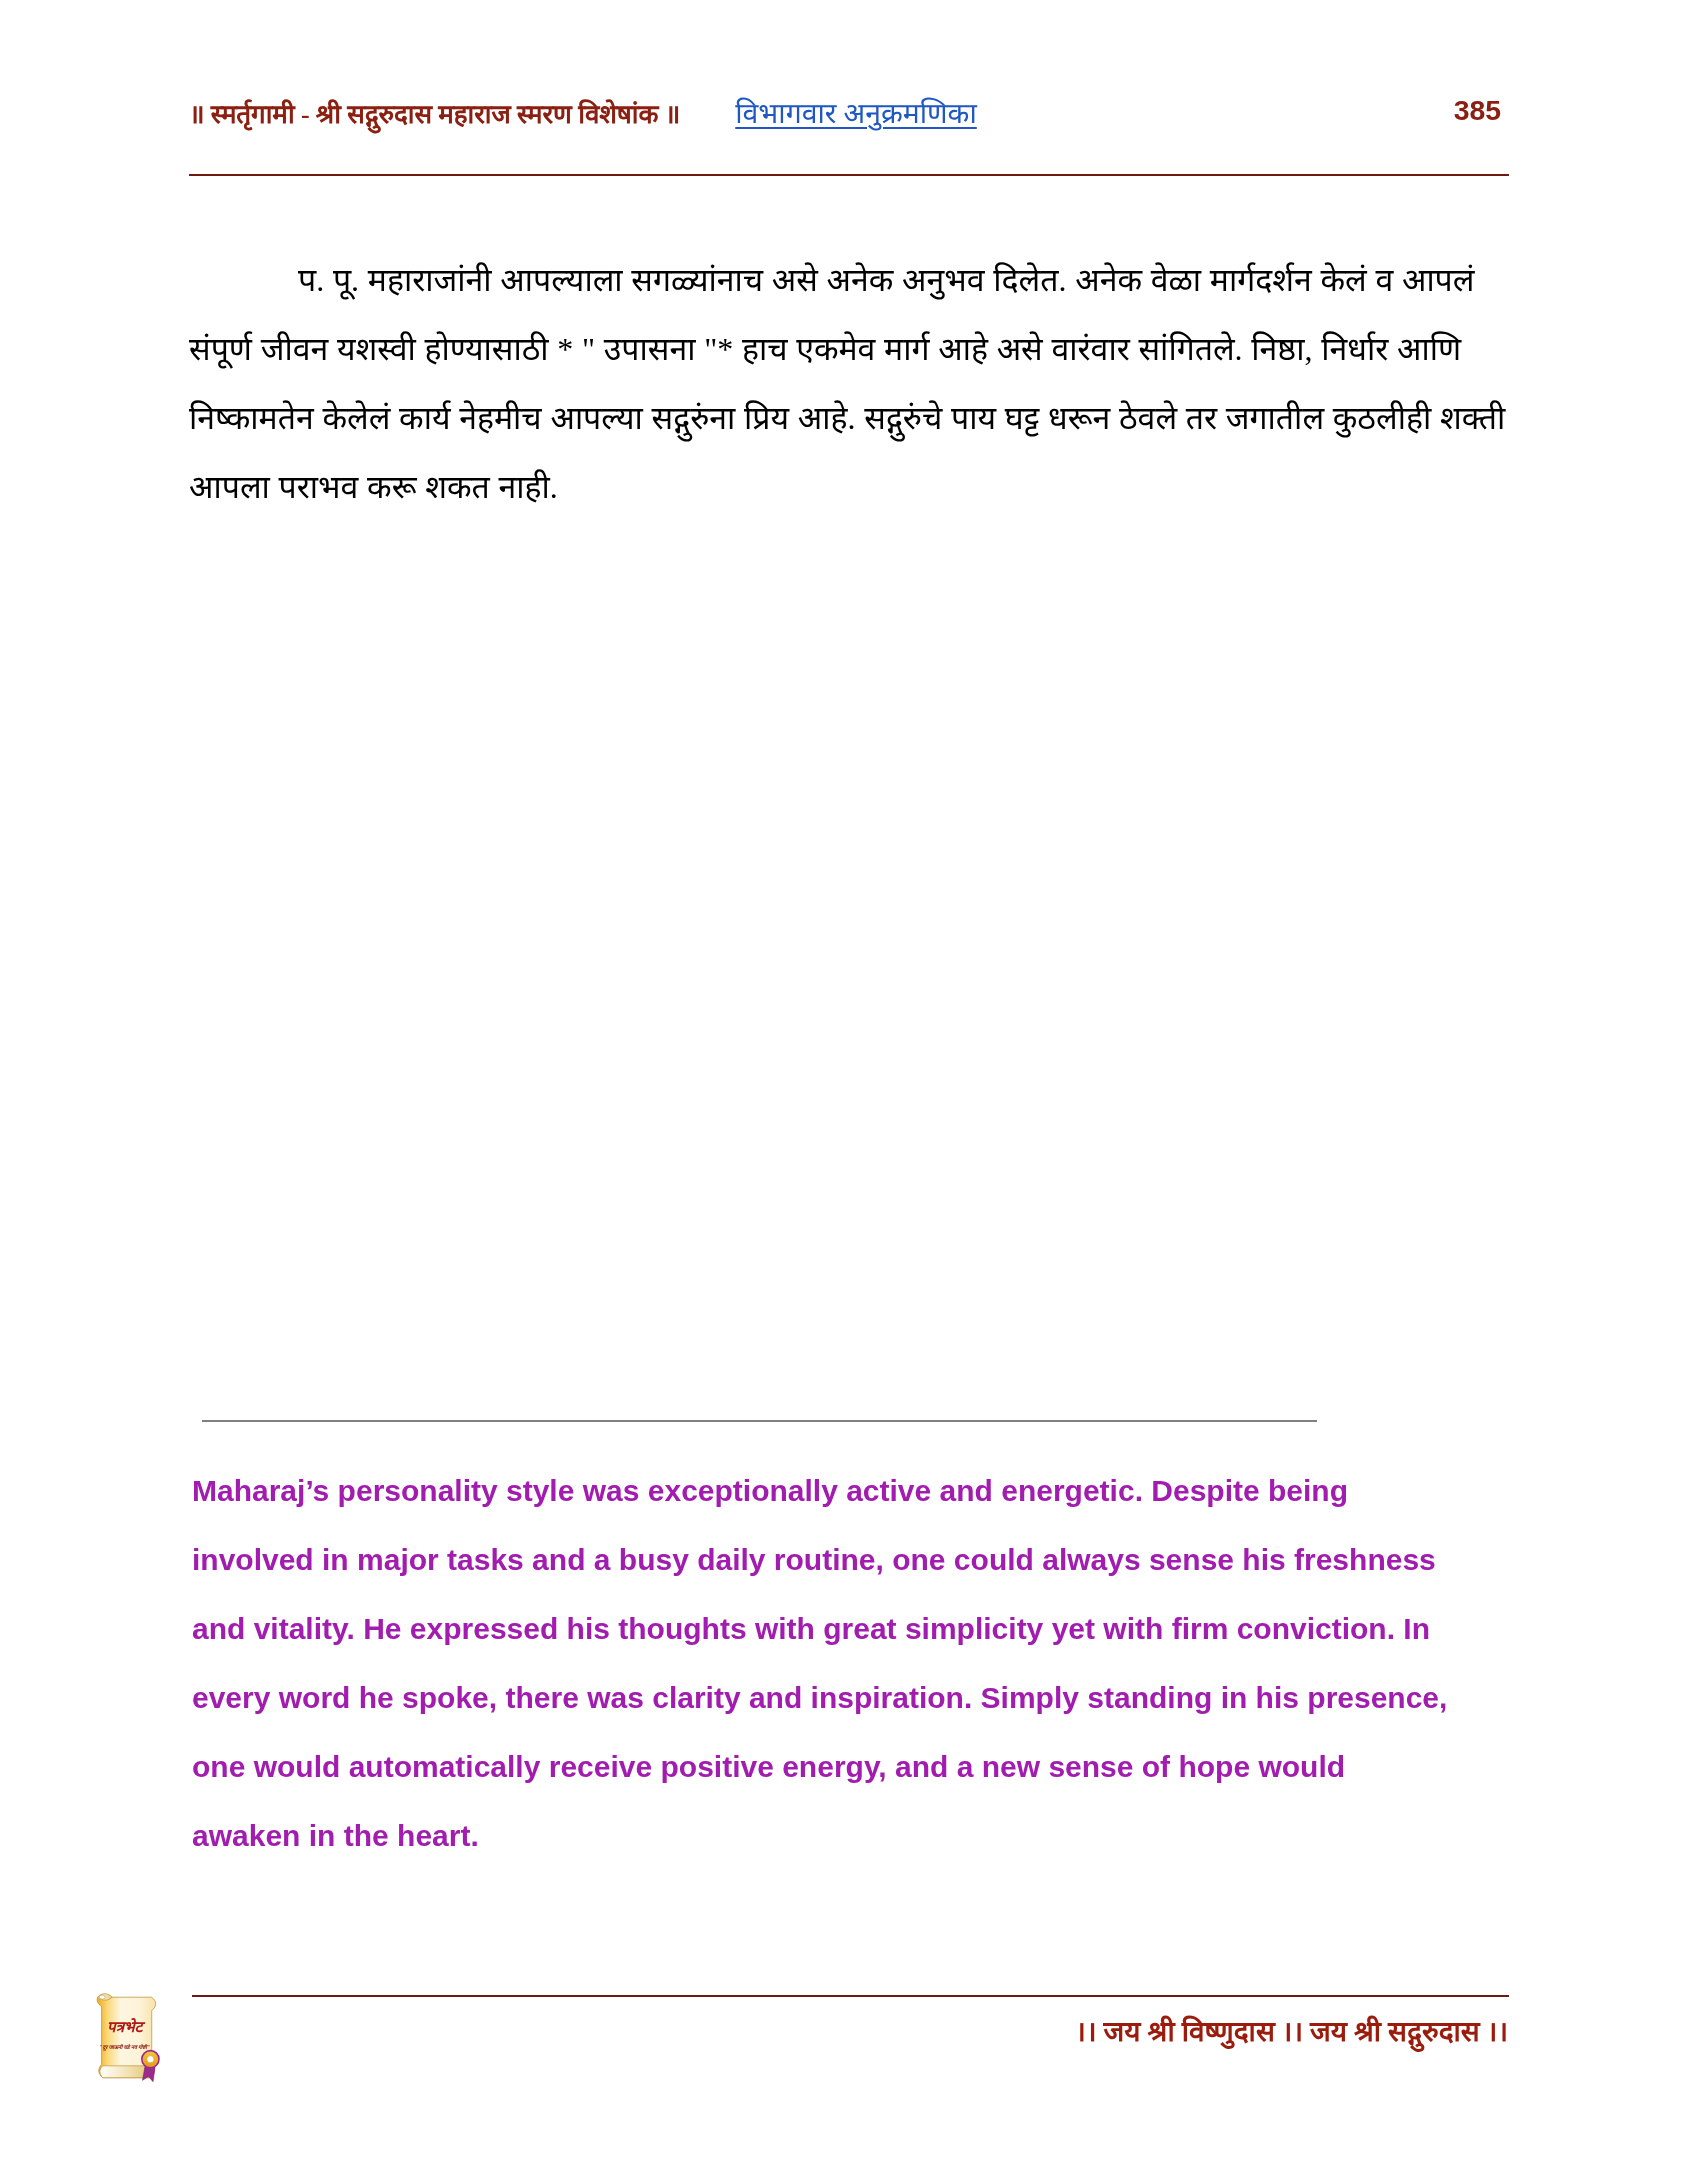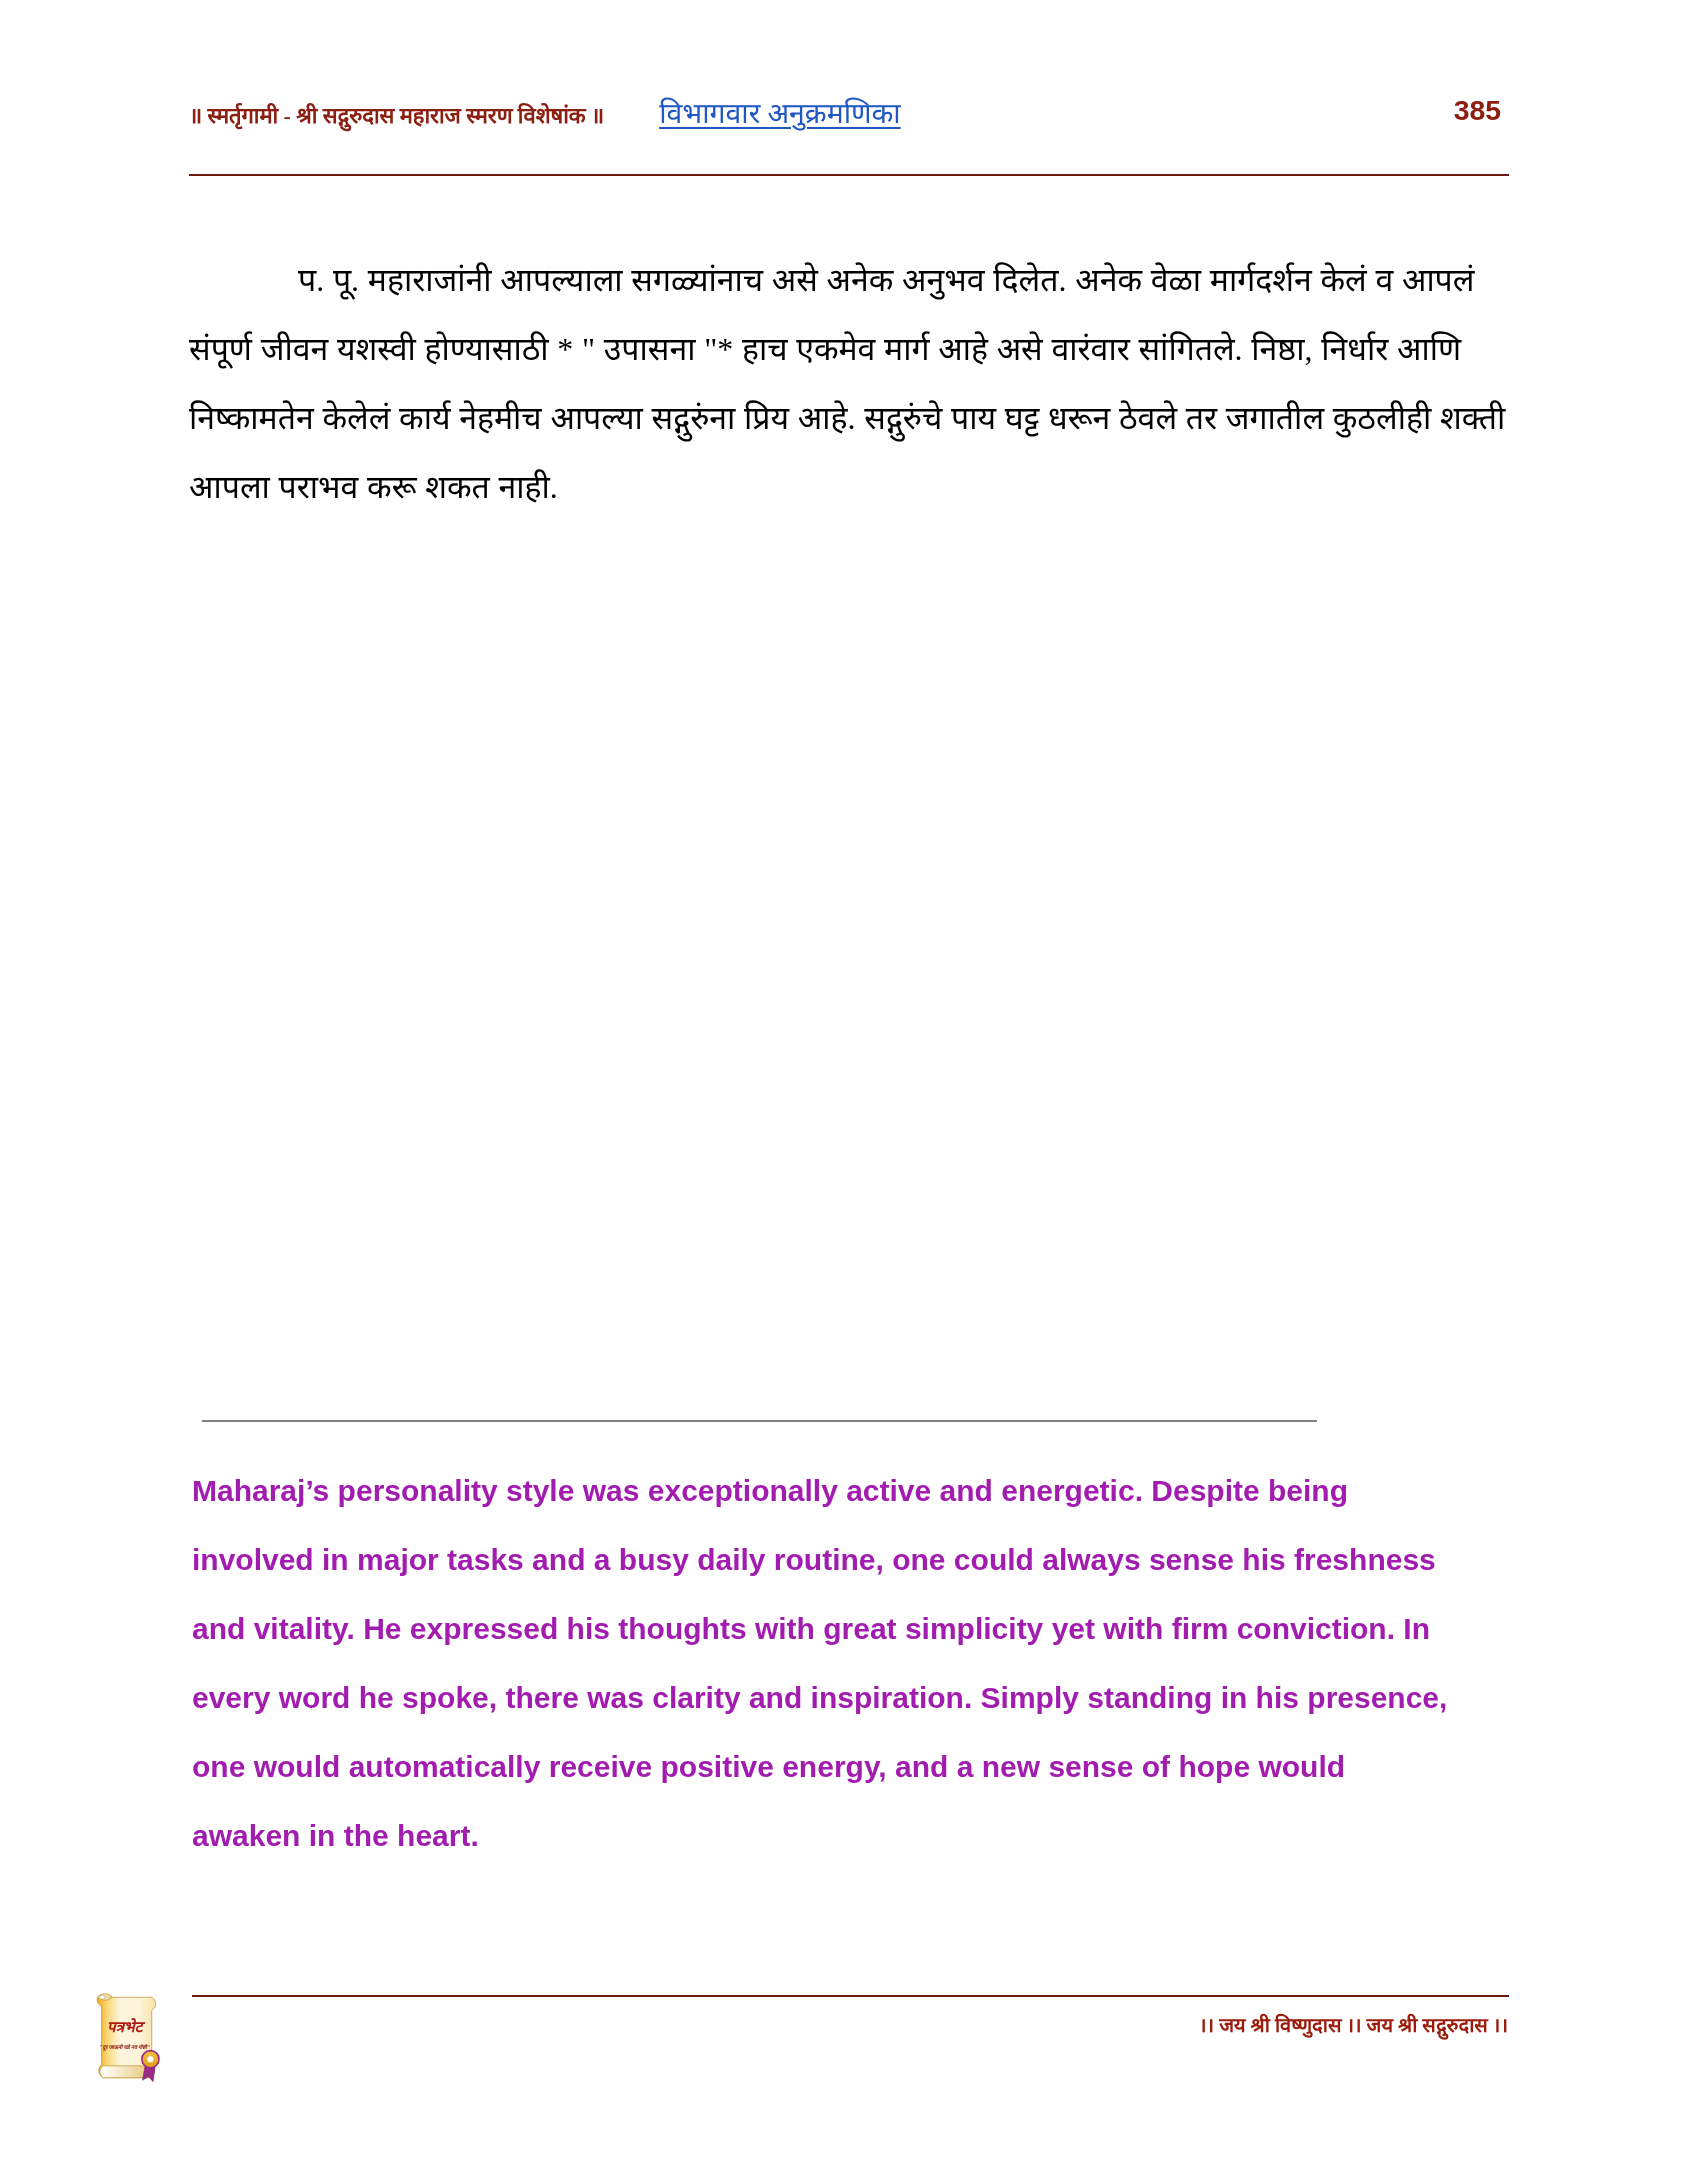--- a/index.html
+++ b/index.html
@@ -26,21 +26,21 @@
     position: absolute;
     left: 189px;
     top: 93px;
     width: 1320px;
     display: flex;
     align-items: baseline;
     justify-content: flex-start;
   }
   .header-title {
     font-family: "Liberation Serif", "DejaVu Serif", serif;
-    font-size: 22px;
+    font-size: 26px;
     font-weight: bold;
     color: #8b2012;
     white-space: nowrap;
     letter-spacing: -0.1px;
   }
   .header-link {
     font-family: "Liberation Serif", "DejaVu Serif", serif;
     font-size: 28.4px;
     font-weight: normal;
     color: #1f57c3;
@@ -122,21 +122,21 @@
     top: 1995px;
     width: 1317px;
     height: 0;
     border-top: 2.6px solid #6e1a0f;
   }
   .footer-text {
     position: absolute;
     right: 179px;
     top: 2011px;
     font-family: "Liberation Serif", "DejaVu Serif", serif;
-    font-size: 20px;
+    font-size: 28px;
     font-weight: bold;
     color: #9b1c0c;
     white-space: nowrap;
   }
 
   
   .logo {
     position: absolute;
     left: 83px;
     top: 1984px;

